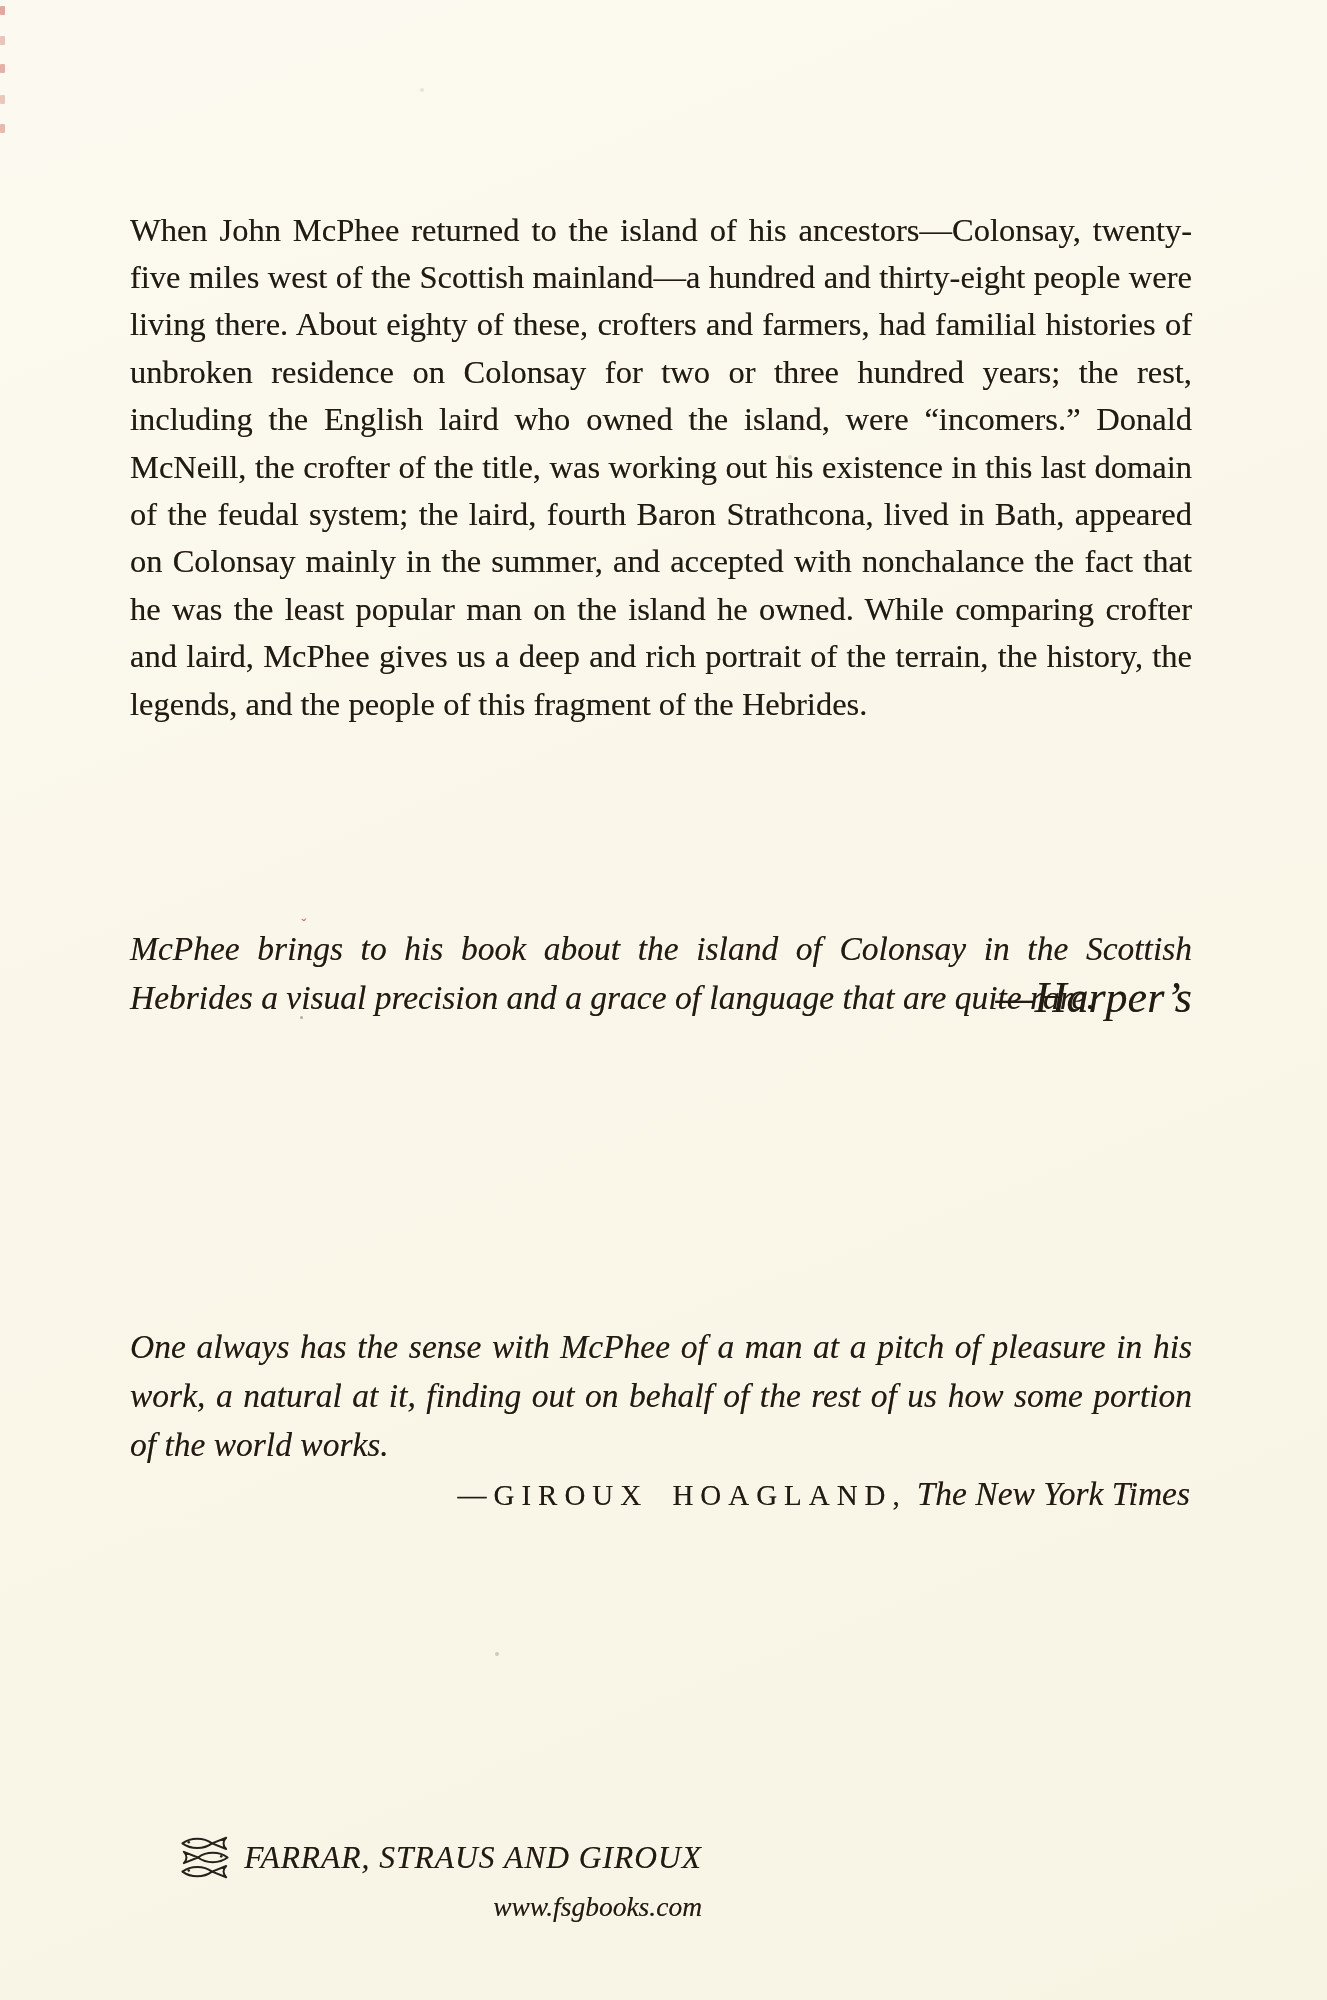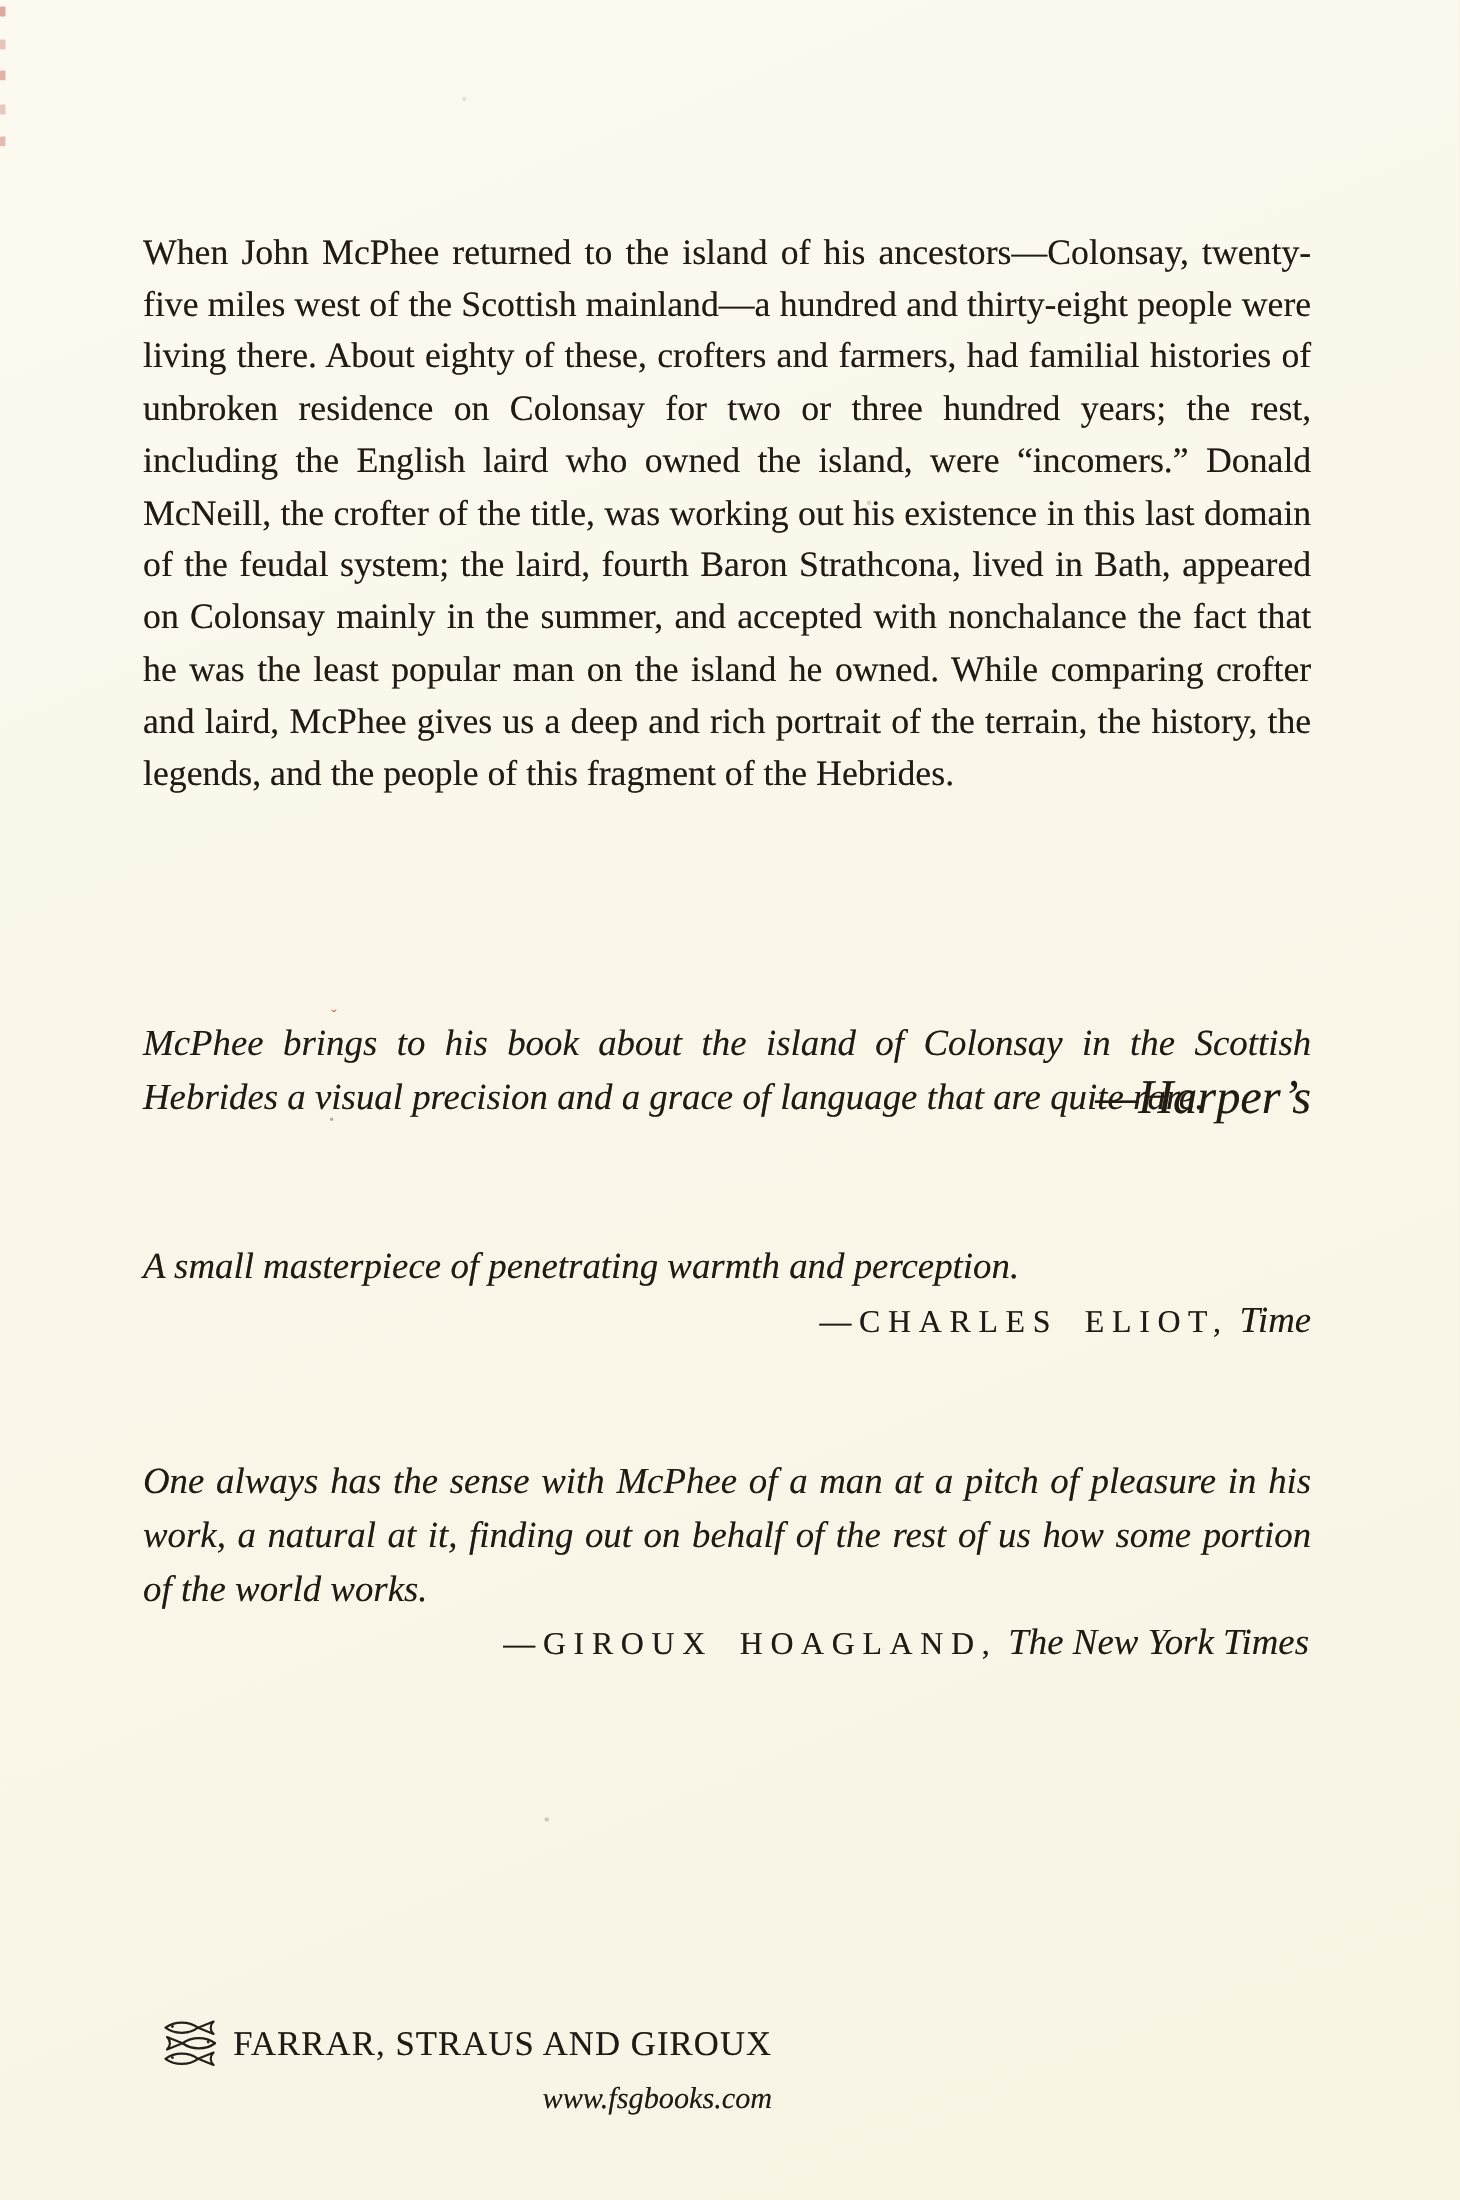--- a/index.html
+++ b/index.html
@@ -89,20 +89,21 @@
   .publisher-row{
     position:absolute;
     left:0; top:1836px;
     width:702px;
     display:flex;
     justify-content:flex-end;
     align-items:center;
     gap:15px;
   }
   .publisher-name{
+    font-style:italic;
     font-size:31.5px;
     letter-spacing:1px;
     white-space:nowrap;
   }
   .fish-logo{ display:block; flex:0 0 auto; }
   .website{
     position:absolute;
     left:0; top:1891px;
     width:702px;
     text-align:right;
@@ -160,26 +161,20 @@
   <span class="speck s4"></span>
   <span class="stray-red-mark">ˇ</span>
 
   <p class="synopsis ink">When John McPhee returned to the island of his ancestors—Colonsay, twenty-five miles west of the Scottish mainland—a hundred and thirty-eight people were living there. About eighty of these, crofters and farmers, had familial histories of unbroken residence on Colonsay for two or three hundred years; the rest, including the English laird who owned the island, were “incomers.” Donald McNeill, the crofter of the title, was working out his existence in this last domain of the feudal system; the laird, fourth Baron Strathcona, lived in Bath, appeared on Colonsay mainly in the summer, and accepted with nonchalance the fact that he was the least popular man on the island he owned. While comparing crofter and laird, McPhee gives us a deep and rich portrait of the terrain, the history, the legends, and the people of this fragment of the Hebrides.</p>
 
   <div class="review review-harpers">
     <p class="quote ink" style="margin:0">McPhee brings to his book about the island of Colonsay in the Scottish Hebrides a visual precision and a grace of language that are quite rare.</p>
     <span class="attribution ink">—Harper’s</span>
   </div>
 
-  <div class="review review-time">
-    <p class="quote quote-one-line ink" style="margin:0">A small masterpiece of penetrating warmth and perception.</p>
-    <p class="attr-line ink">
-      <span class="reviewer-caps">—CHARLES ELIOT,</span><span class="attr-source">Time</span>
-    </p>
-  </div>
 
   <div class="review review-hoagland">
     <p class="quote ink" style="margin:0">One always has the sense with McPhee of a man at a pitch of pleasure in his work, a natural at it, finding out on behalf of the rest of us how some portion of the world works.</p>
     <p class="attr-line ink" style="margin-right:2px">
       <span class="reviewer-caps">—GIROUX HOAGLAND,</span><span class="attr-source">The New York Times</span>
     </p>
   </div>
 
 
   <div class="publisher-row">

